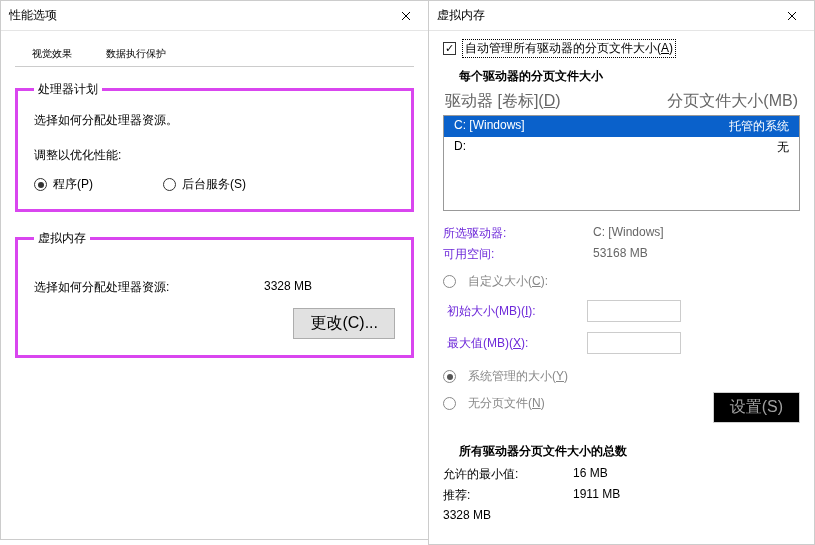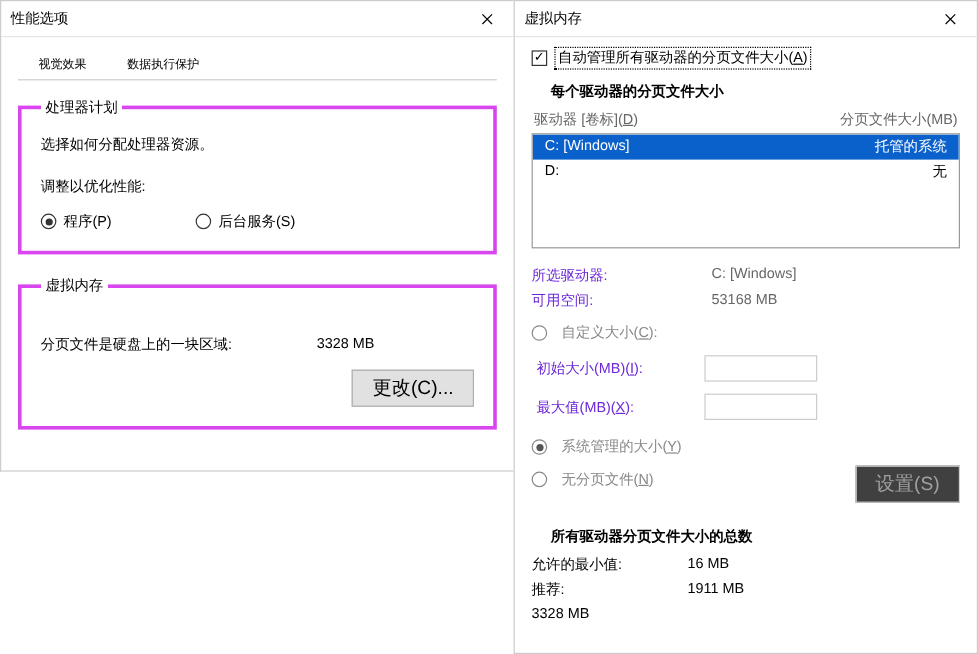--- a/index.html
+++ b/index.html
@@ -13,21 +13,21 @@
     height: 545px;
     overflow: hidden;
     display: flex;
   }
   .dialog {
     background: #fff;
     border: 1px solid #ccc;
     display: flex;
     flex-direction: column;
   }
-  .dialog-left { width: 428px; height: 393px; border-right: none; }
+  .dialog-left { width: 428px; height: 540px; border-right: none; }
   .dialog-right { width: 387px; height: 545px; }
   .titlebar {
     height: 30px;
     display: flex;
     align-items: center;
     padding: 0 8px;
     border-bottom: 1px solid #e5e5e5;
     font-size: 12px;
     position: relative;
   }
@@ -84,33 +84,33 @@
   .info-line { display: flex; }
   .info-line .label { width: 230px; }
   .btn {
     border: 1px solid #adadad;
     background: #e1e1e1;
     padding: 4px 16px;
     font-size: 16px;
     min-width: 74px;
     text-align: center;
   }
-  .btn.disabled { color: #a0a0a0; border-color: #cfcfcf; background: #404040; }
+  .btn.disabled { color: #a0a0a0; border-color: #cfcfcf; background: #000000; }
   .btn-row-right { display: flex; justify-content: flex-end; }
   
   .checkbox-line { display: flex; align-items: center; gap: 6px; margin-bottom: 10px; }
   .checkbox {
     width: 13px; height: 13px; border: 1px solid #333;
     display: flex; align-items: center; justify-content: center;
     font-size: 11px; line-height: 1;
   }
   .section-bold { font-weight: bold; margin-bottom: 6px; margin-left: 16px; }
   .list-header {
     display: flex; justify-content: space-between;
-    color: #666; font-size: 12px; padding: 0 2px 3px 2px;
+    color: #666; font-size: 16px; padding: 0 2px 3px 2px;
   }
   .drive-list {
     border: 1px solid #999;
     height: 96px;
     overflow: hidden;
   }
   .drive-row {
     display: flex; justify-content: space-between;
     padding: 2px 10px;
     font-size: 12px;
@@ -168,21 +168,21 @@
         <div class="radio-item">
           <span class="radio-circle"></span>
           <span>后台服务(S)</span>
         </div>
       </div>
     </fieldset>
 
     <fieldset>
       <legend>虚拟内存</legend>
       <div class="info-line row" style="margin-top:18px;">
-        <span class="label">分页文件是硬盘上的一块区域:</span>
+        <span class="label">选择如何分配处理器资源:</span>
         <span>3328 MB</span>
       </div>
       <div class="btn-row-right">
         <div class="btn">更改(C)...</div>
       </div>
     </fieldset>
   </div>
 </div>
 
 <div class="dialog dialog-right">

